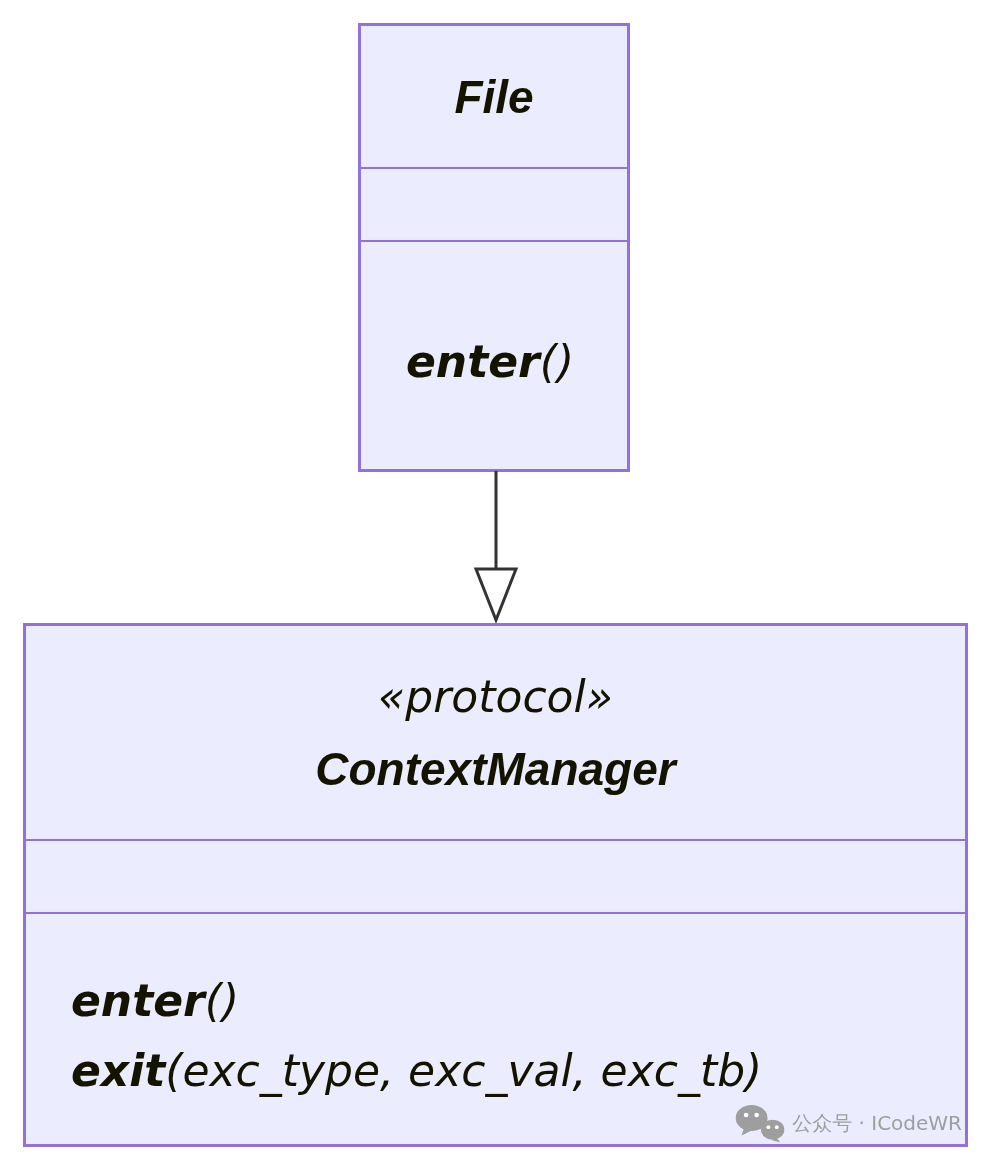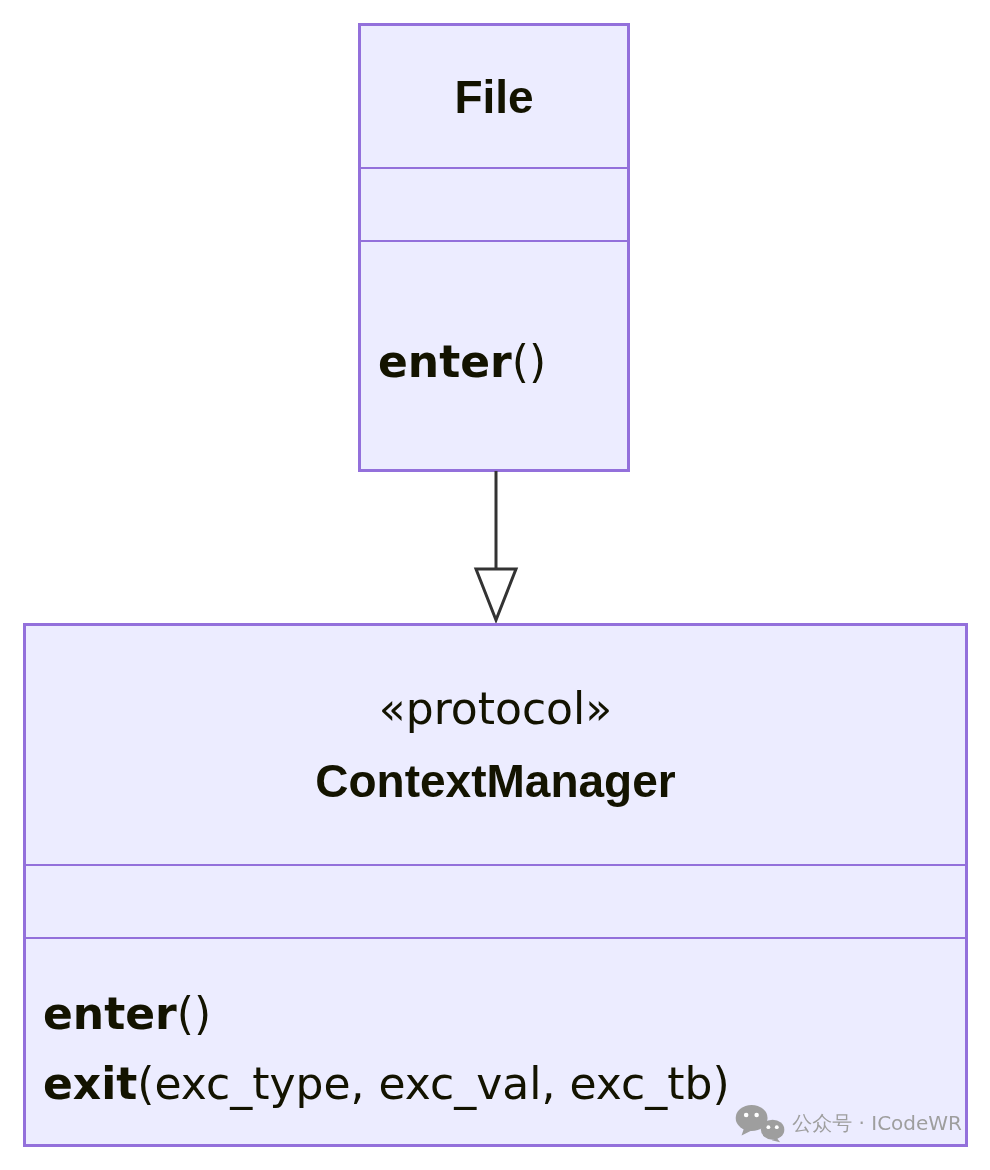--- a/index.html
+++ b/index.html
@@ -1,27 +1,27 @@
 <!DOCTYPE html>
 <html style="--box_fill: #ECECFF; --box_border: #9370DB; --text: #131300; --line: #333333; --watermark: #9e9e9e;"><head>
 <meta charset="utf-8">
 <style>
   html,body{margin:0;padding:0;background:#fff;}
   .canvas{position:relative;width:990px;height:1170px;background:#fff;
           font-family:"DejaVu Sans",sans-serif;color:var(--text,#131300);overflow:hidden;}
   .class-box{position:absolute;background:var(--box_fill,#ECECFF);border:3px solid var(--box_border,#9370DB);
-             box-sizing:border-box;display:flex;flex-direction:column;}
+             box-sizing:border-box;display:flex;flex-direction:column;font-style:italic;}
   #file-box{left:358px;top:23px;width:272px;height:449px;}
   #cm-box{left:23px;top:623px;width:945px;height:524px;}
   .comp-title{border-bottom:2px solid var(--box_border,#9370DB);display:flex;flex-direction:column;
               align-items:center;justify-content:center;flex:0 0 auto;box-sizing:border-box;}
   #file-box .comp-title{height:143px;}
-  #cm-box .comp-title{height:240px;justify-content:center;}
+  #cm-box .comp-title{height:215px;justify-content:center;}
   .comp-attrs{border-bottom:2px solid var(--box_border,#9370DB);flex:0 0 auto;box-sizing:border-box;height:73px;}
-  .comp-methods{flex:1;display:flex;flex-direction:column;justify-content:center;padding-left:17px;}
+  .comp-methods{flex:1;display:flex;flex-direction:column;justify-content:center;padding-left:45px;}
   #file-box .comp-methods{padding-top:12px;}
   #cm-box .comp-methods{padding-top:14px;}
   .cls-name{font-family:"Liberation Sans",sans-serif;font-size:46px;font-weight:bold;line-height:72px;}
   .stereo{font-size:44px;font-weight:normal;line-height:72px;}
   .member{font-size:44px;line-height:70px;white-space:pre;}
   .mn{font-weight:bold;}
   .arrow-svg{position:absolute;left:470px;top:471px;}
   .watermark{position:absolute;right:28px;top:1102px;display:flex;align-items:center;gap:6px;
              color:var(--watermark,#9e9e9e);font-size:20px;}
   .wm-icon{flex:0 0 auto;}

